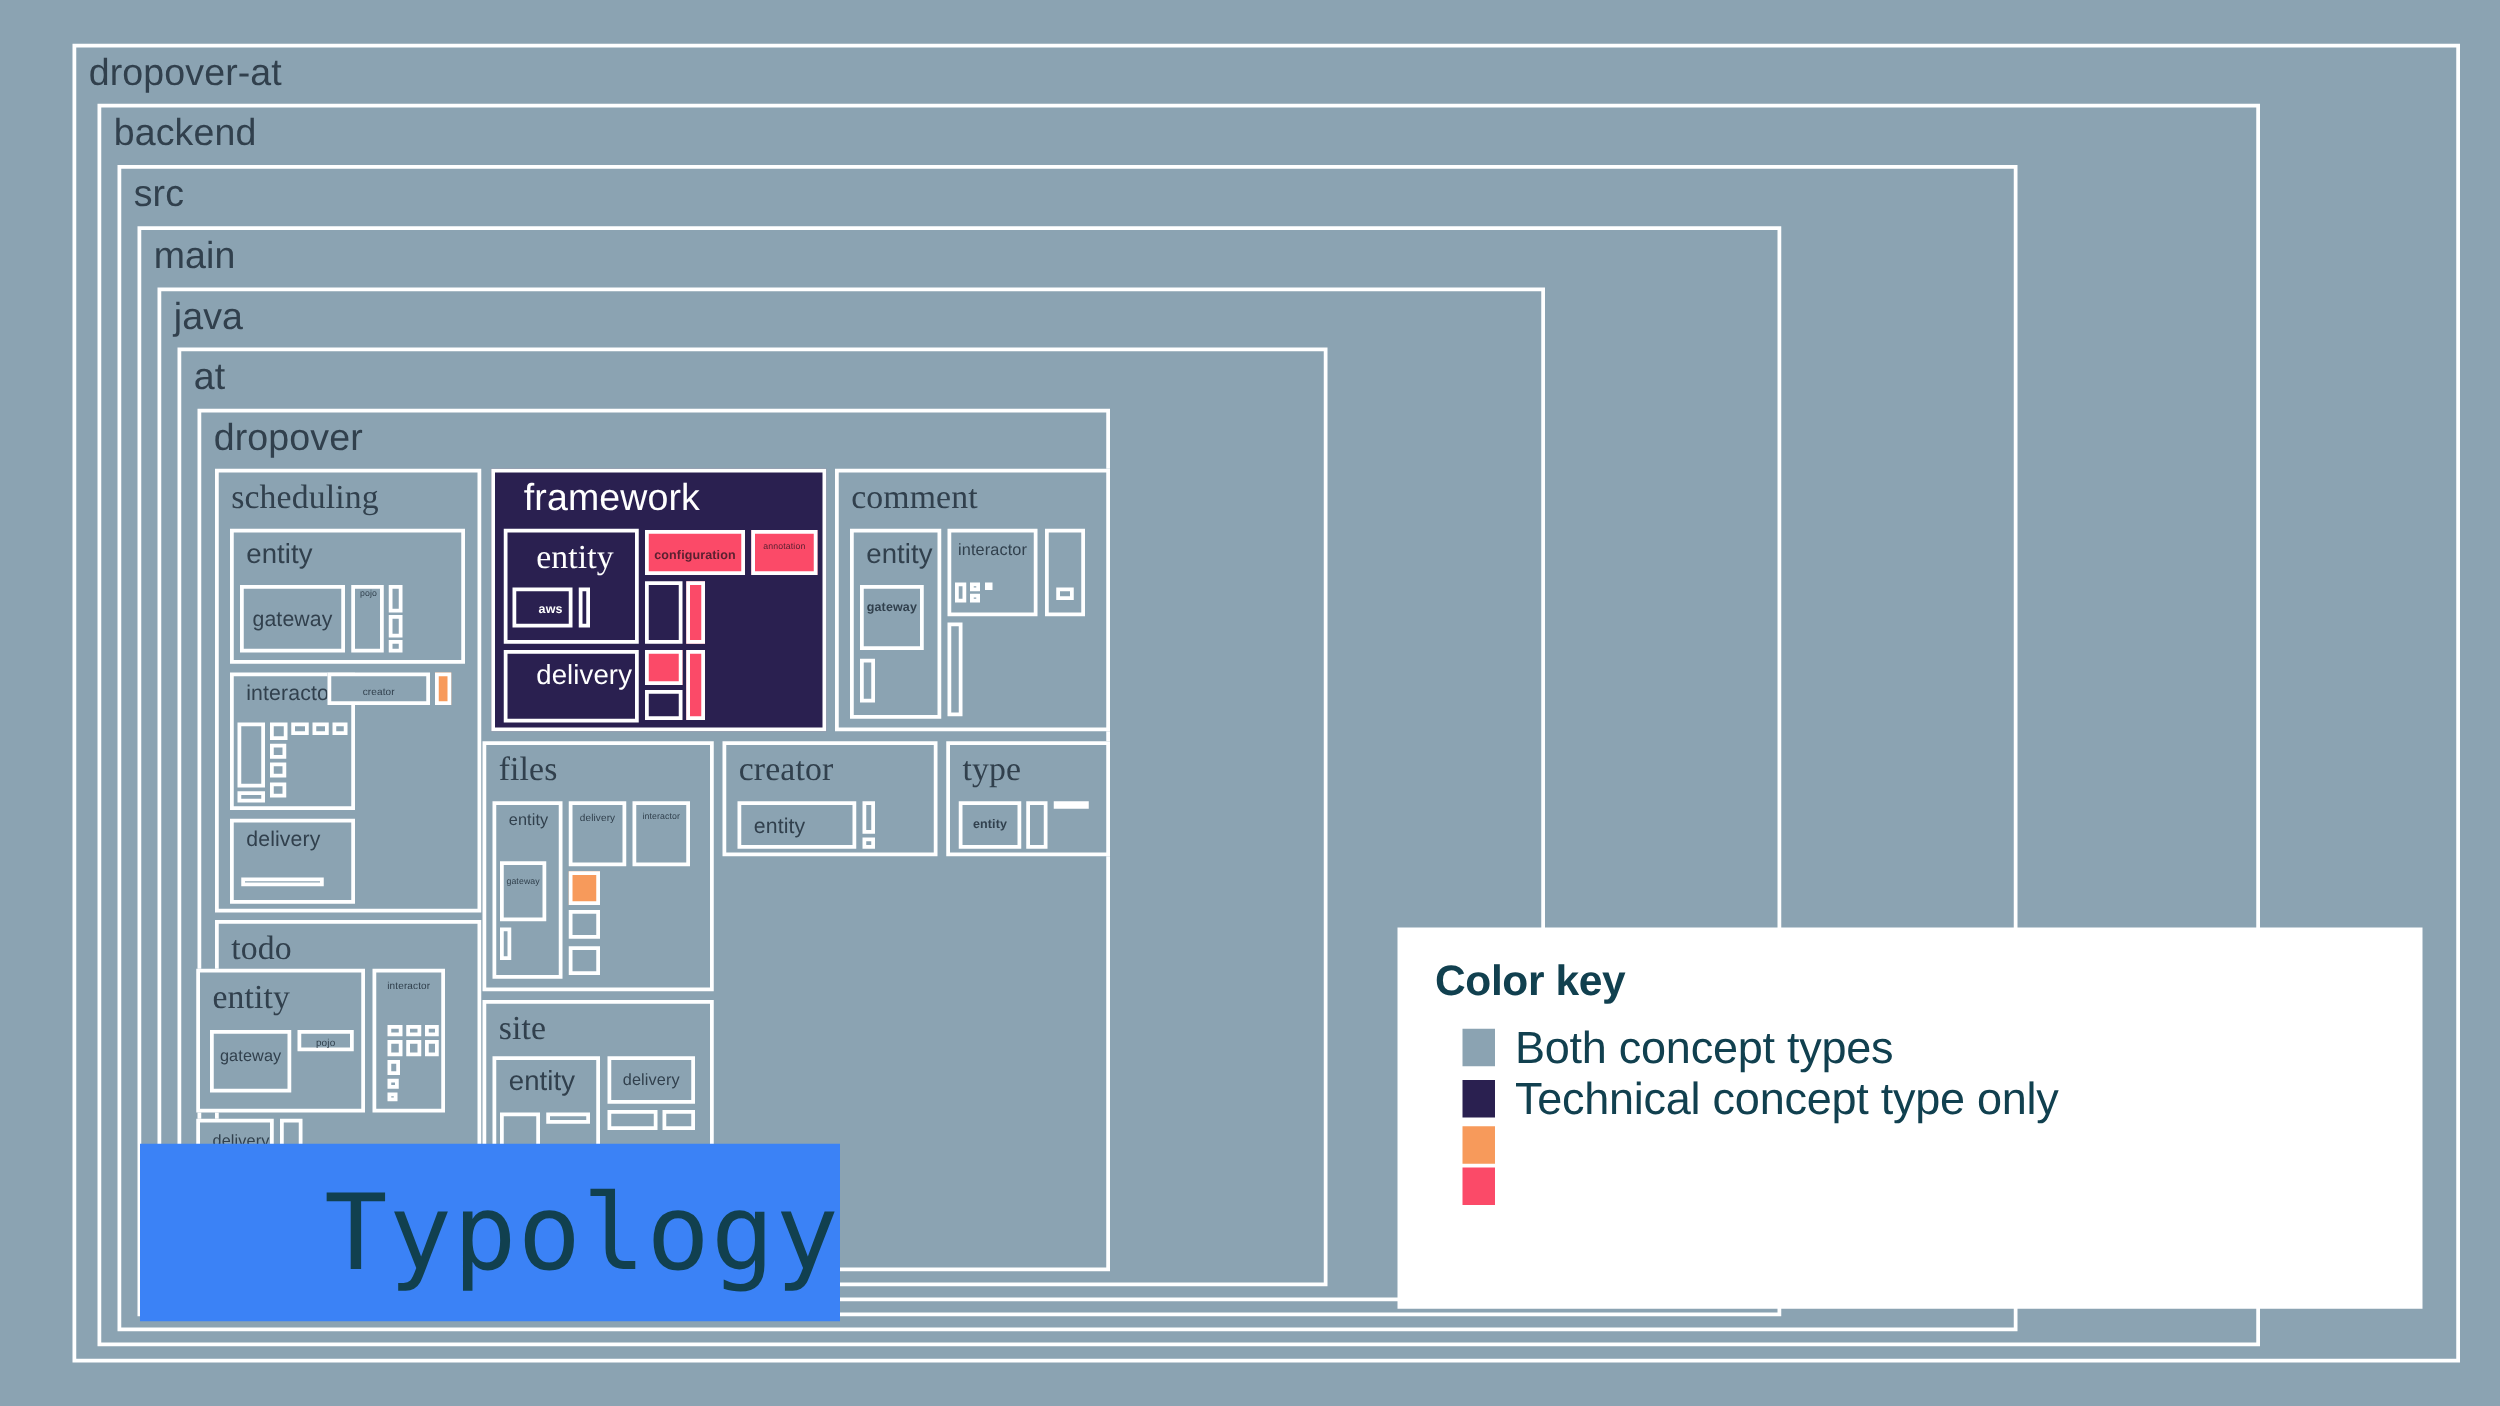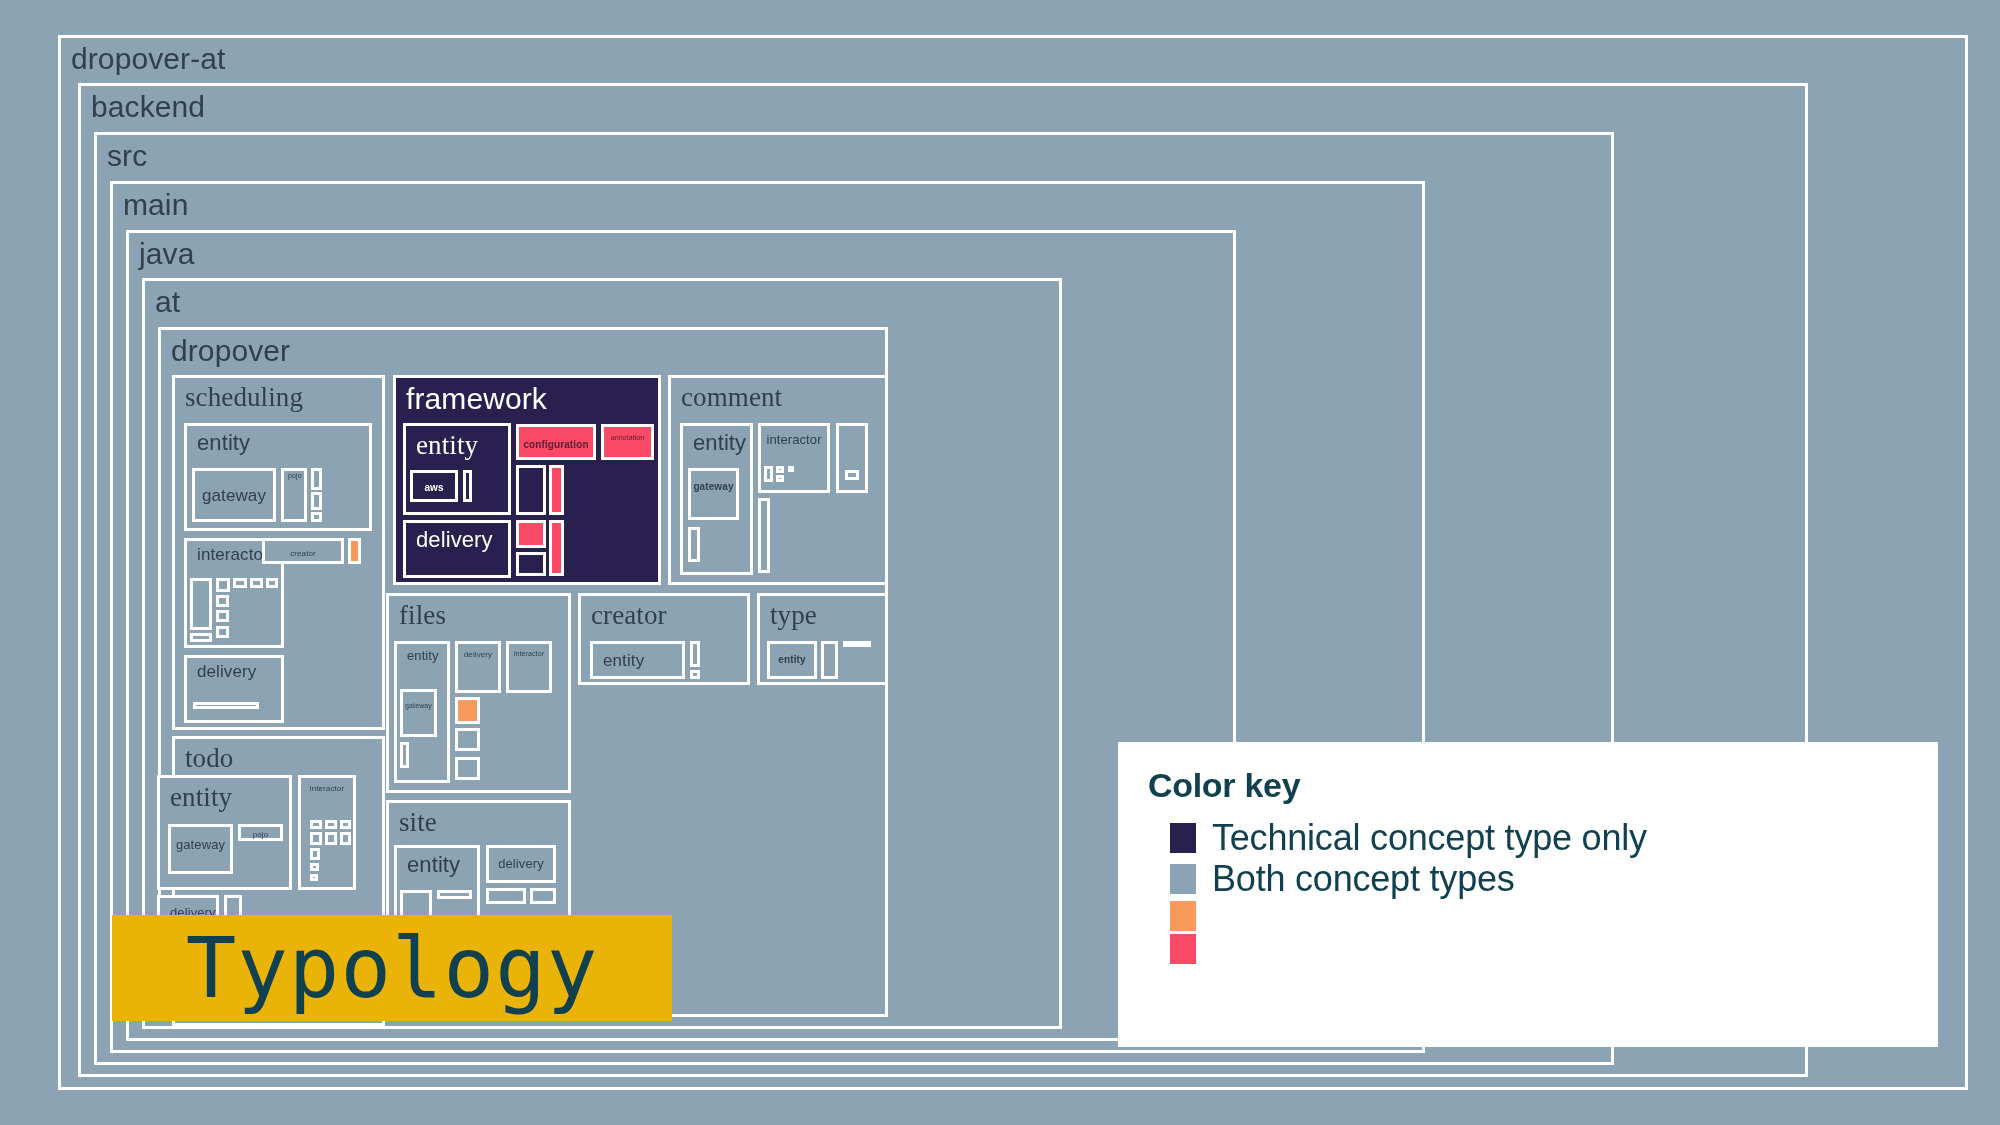--- a/index.html
+++ b/index.html
@@ -8,21 +8,21 @@
 
   
   .node{position:absolute;box-sizing:border-box;border:3px solid #ffffff;}
   .node.both{background:#8ba3b2;}
   .node.tech{background:#2a2050;}
   .node.biz {background:#f79a5b;}
   .node.none{background:#fb4a68;}
 
   .lbl{position:absolute;left:10px;top:4px;color:#31404d;
        letter-spacing:.1px;white-space:nowrap;}
-  .node.tech > .lbl{color:#ffffff;}
+  .node.tech > .lbl{color:#ffffff;margin-left:13px;}
   .node.none > .lbl{color:#5a2030;}
   .s30{font-size:30px;}
   .s27{font-size:27px;font-family:Liberation Serif, serif;}
   .s22{font-size:22px;}
   .s17{font-size:17px;}
   .s13{font-size:13px;}
   .s10{font-size:10px;font-weight:bold;}
   .s8 {font-size:8px;}
   .s7 {font-size:7px;}
 
@@ -32,23 +32,23 @@
   
   #legend{position:absolute;left:1118px;top:742px;width:820px;height:305px;
           background:#ffffff;box-sizing:border-box;padding:24px 30px;}
   #legend h2{margin:0 0 14px 0;font-size:34px;color:#11404f;
              font-weight:bold;letter-spacing:-.3px;}
   .lrow{display:flex;align-items:center;margin:0 0 3px 0;padding-left:22px;}
   .swatch{width:26px;height:30px;margin-right:16px;flex:none;}
   .ltxt{font-size:36px;color:#11404f;line-height:1.05;letter-spacing:-.2px;}
 
   
-  #titlecard{position:absolute;left:112px;top:915px;width:560px;height:106px;
-             background:#eab308;display:flex;align-items:center;
-             justify-content:center;}
+  #titlecard{position:absolute;left:112px;top:915px;width:560px;height:142px;
+             background:#3b82f6;display:flex;align-items:center;
+             justify-content:flex-end;}
   #titlecard .t{font-family:"DejaVu Sans Mono","Liberation Mono",monospace;
                 font-size:84px;color:#11404f;letter-spacing:1px;}
 </style>
 </head>
 <body>
 
 <div class="node both" style="left:58px;top:35px;width:1910px;height:1055px;">
   <span class="lbl s30">dropover-at</span>
 </div>
 
@@ -251,29 +251,29 @@
 <div class="node both" style="left:530px;top:888px;width:26px;height:16px;"></div>
 
 <div id="titlecard">
   <span class="t">Typology</span>
 </div>
 
 <div id="legend">
   <h2>Color key</h2>
 
   <div class="lrow">
+    <span class="swatch" style="background:#8ba3b2;"></span>
+    <span class="ltxt">Both concept types</span>
+  </div>
+
+  <div class="lrow">
     <span class="swatch" style="background:#2a2050;"></span>
     <span class="ltxt">Technical concept type only</span>
   </div>
 
   <div class="lrow">
-    <span class="swatch" style="background:#8ba3b2;"></span>
-    <span class="ltxt">Both concept types</span>
-  </div>
-
-  <div class="lrow">
     <span class="swatch" style="background:#f79a5b;"></span>
   </div>
 
   <div class="lrow">
     <span class="swatch" style="background:#fb4a68;"></span>
   </div>
 </div>
 
 </body></html>

